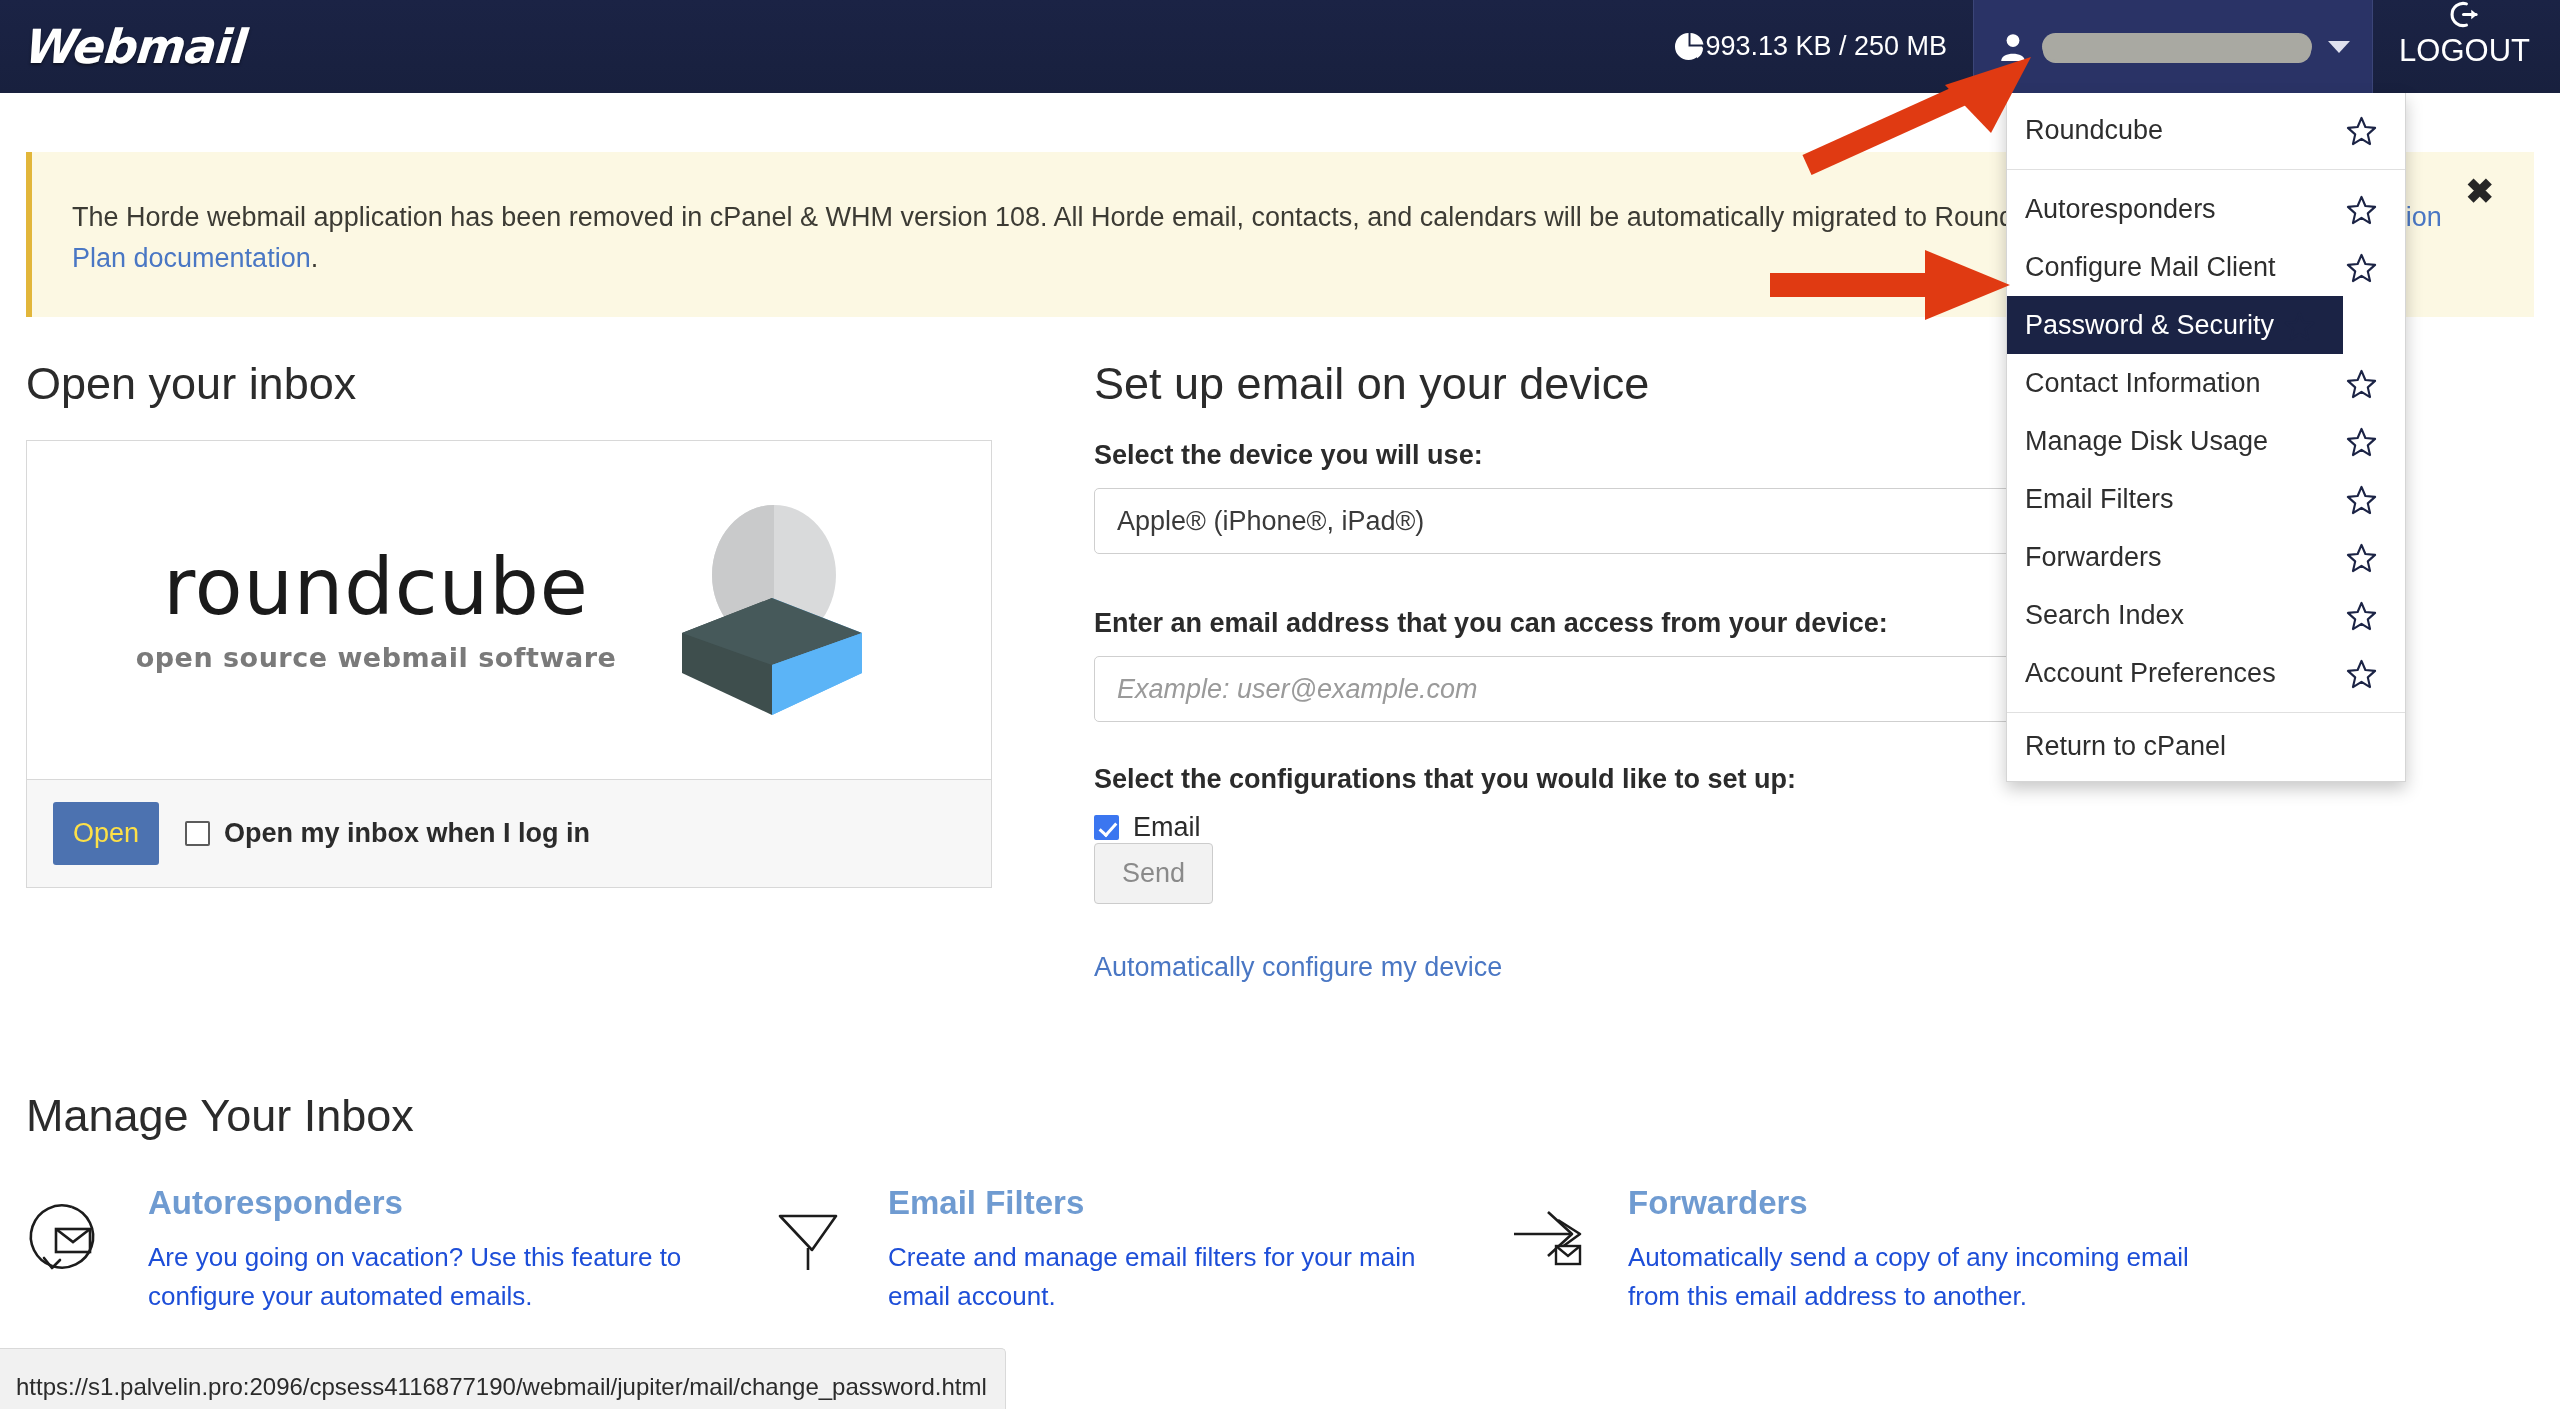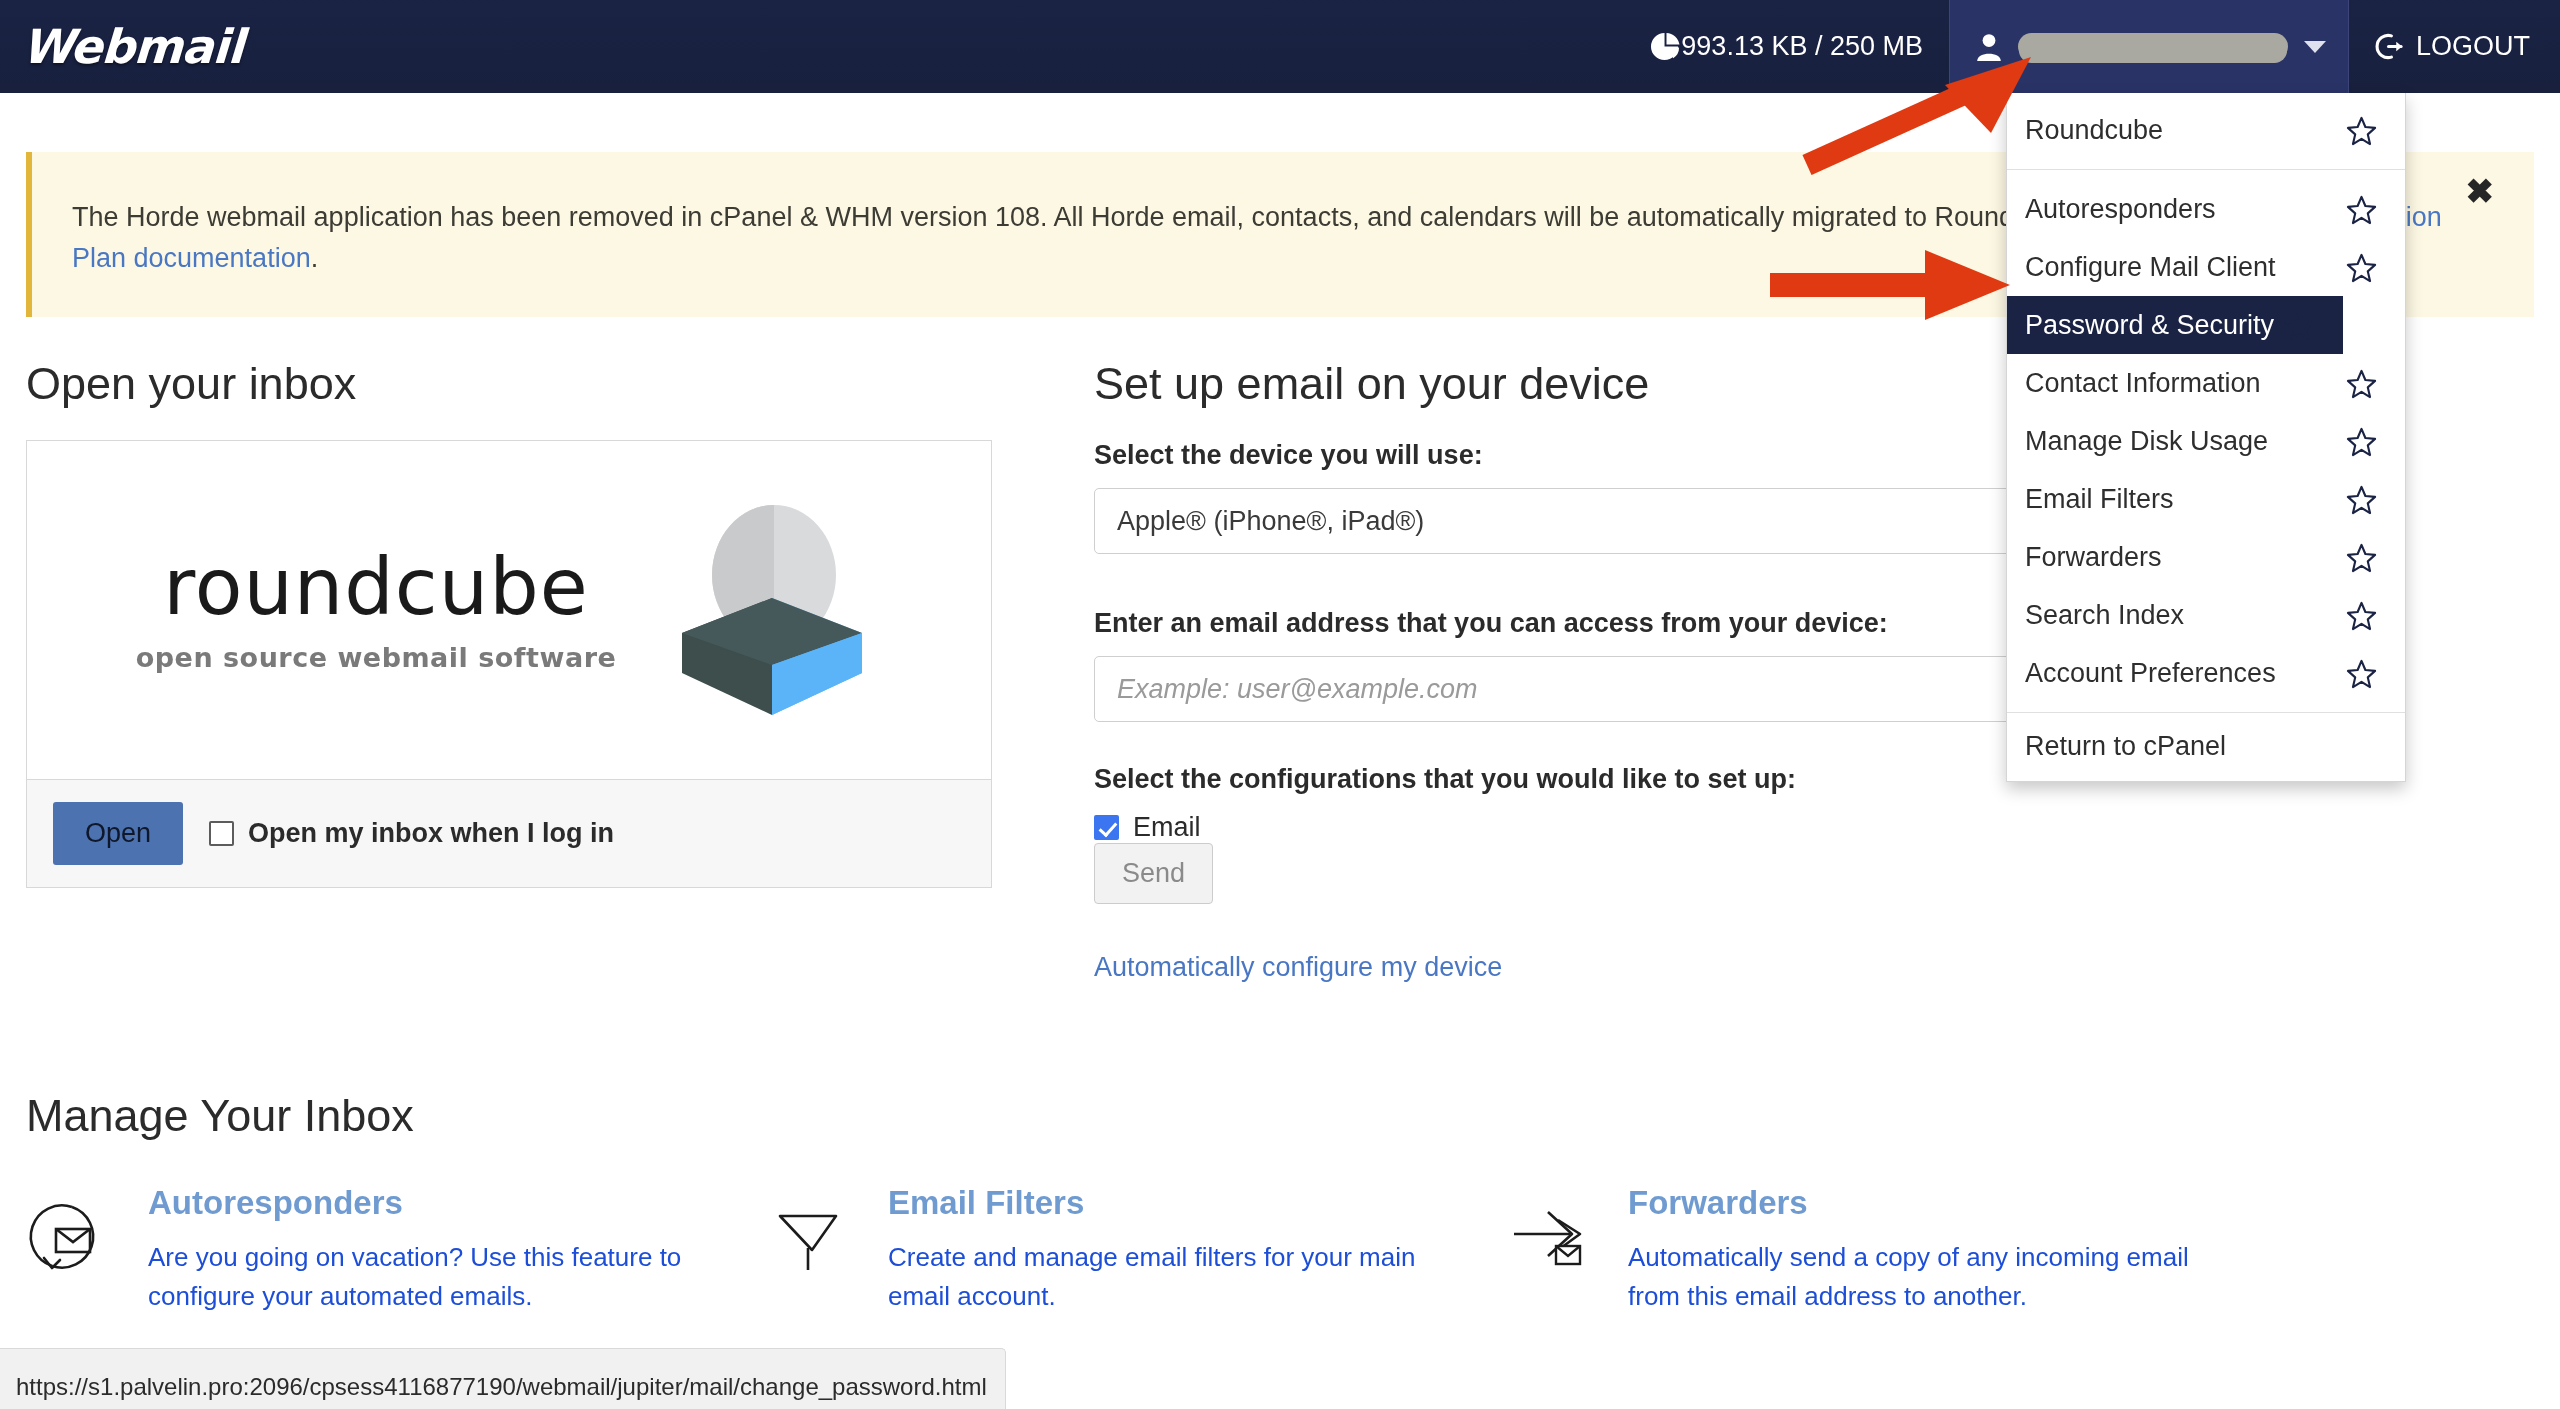--- a/index.html
+++ b/index.html
@@ -55,23 +55,23 @@
     border-radius: 14px;
     box-shadow: 0 4px 0 -1px #a9a9a2;
   }
   .caret-down {
     width: 0; height: 0; flex:none;
     border-left: 11px solid transparent;
     border-right: 11px solid transparent;
     border-top: 12px solid #dfe1ef;
   }
   .logout-btn {
-    display: flex; align-items: center; gap: 12px;
+    display: flex; align-items: center; gap: 4px;
     padding: 0 30px 0 26px; color: #ffffff;
-    font-size: 27px; cursor: pointer;
+    font-size: 31px; cursor: pointer; flex-direction: column;
   }
   .logout-icon { width: 29px; height: 29px; }
 
   
   .notice {
     position: absolute; top: 152px; left: 26px;
     width: 2508px; height: 165px;
     background: #fcf8e3;
     border-left: 6px solid #e2b63a;
     z-index: 5;
@@ -133,22 +133,22 @@
     text-align: center;
   }
   .rc-name { font-size: 78px; letter-spacing: 1px; color: #1a1a1a; line-height: 1; }
   .rc-tag  { font-size: 27px; font-weight: 700; color: #7a7a7a; margin-top: 16px; letter-spacing:.5px; }
   .inbox-foot {
     border-top: 1px solid #d8d8d8;
     background: #f7f7f7;
     height: 108px; display: flex; align-items: center; padding-left: 26px; gap: 26px;
   }
   .btn-open {
-    background: #4c72b0; color: #0f172a; border: none;
-    font-size: 27px; padding: 16px 32px; cursor: pointer;
+    background: #4c72b0; color: #fde047; border: none;
+    font-size: 27px; padding: 16px 20px; cursor: pointer;
     border-radius: 3px; font-family: "Liberation Sans", sans-serif;
   }
   .chk-row { display: flex; align-items: center; gap: 14px; }
   .chk-box {
     width: 25px; height: 25px; border: 2px solid #5c5c5c;
     background: #fff; border-radius: 2px; cursor: pointer; flex: none;
   }
   .chk-box.checked { background: #3b76f0; border-color: #3b76f0; position: relative; }
   .chk-box.checked::after {
     content: ""; position: absolute; left: 7px; top: 2px;

